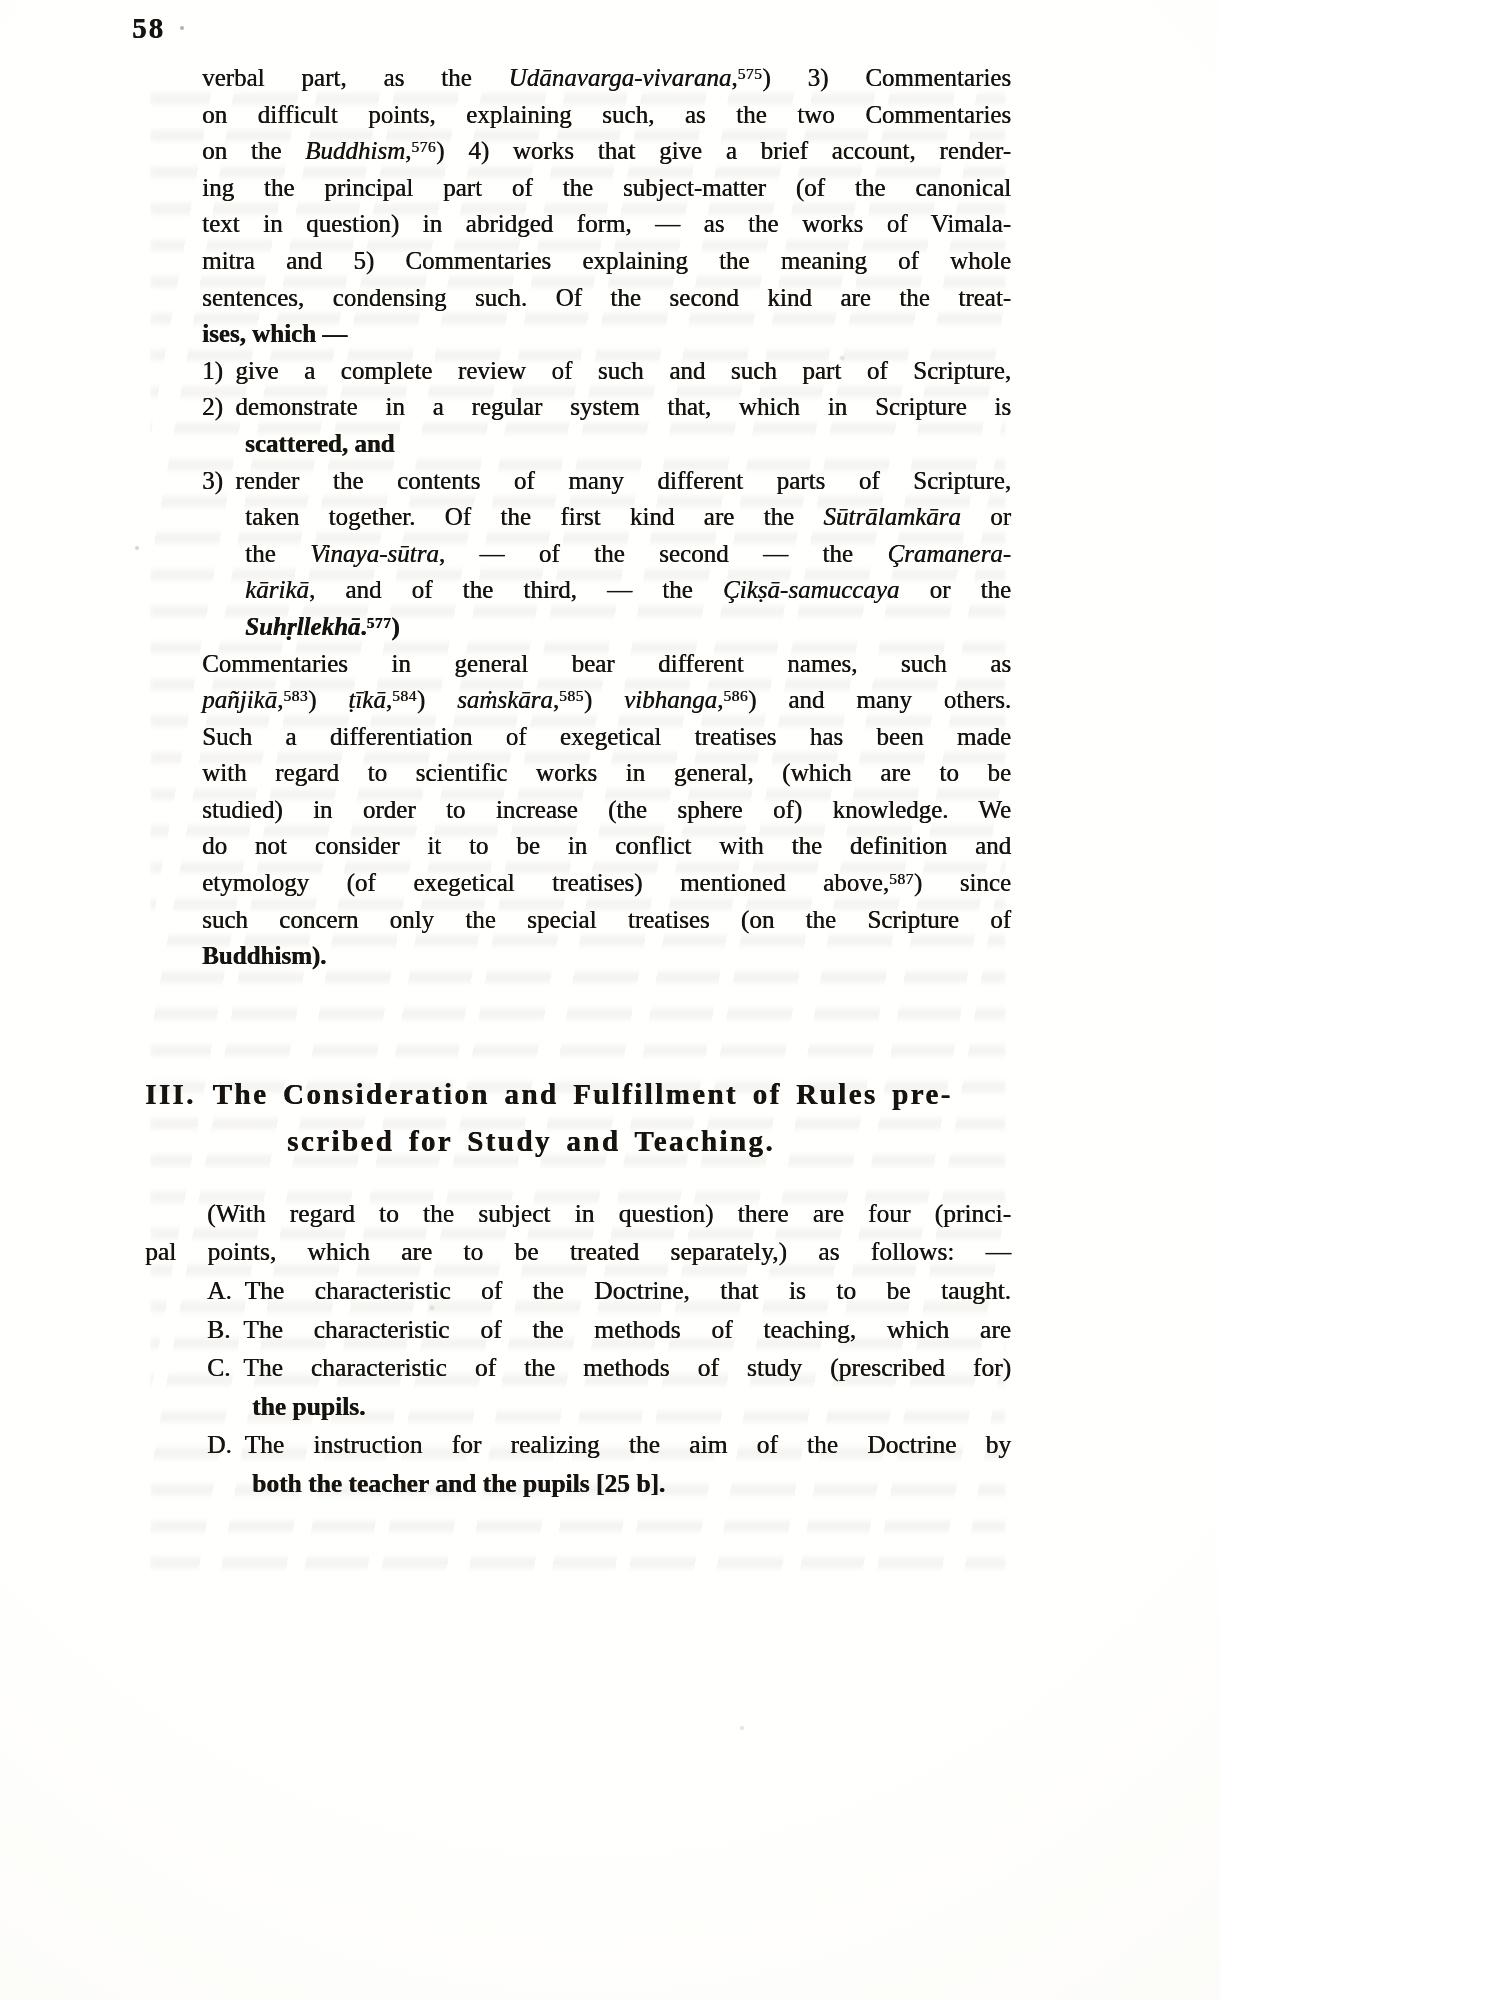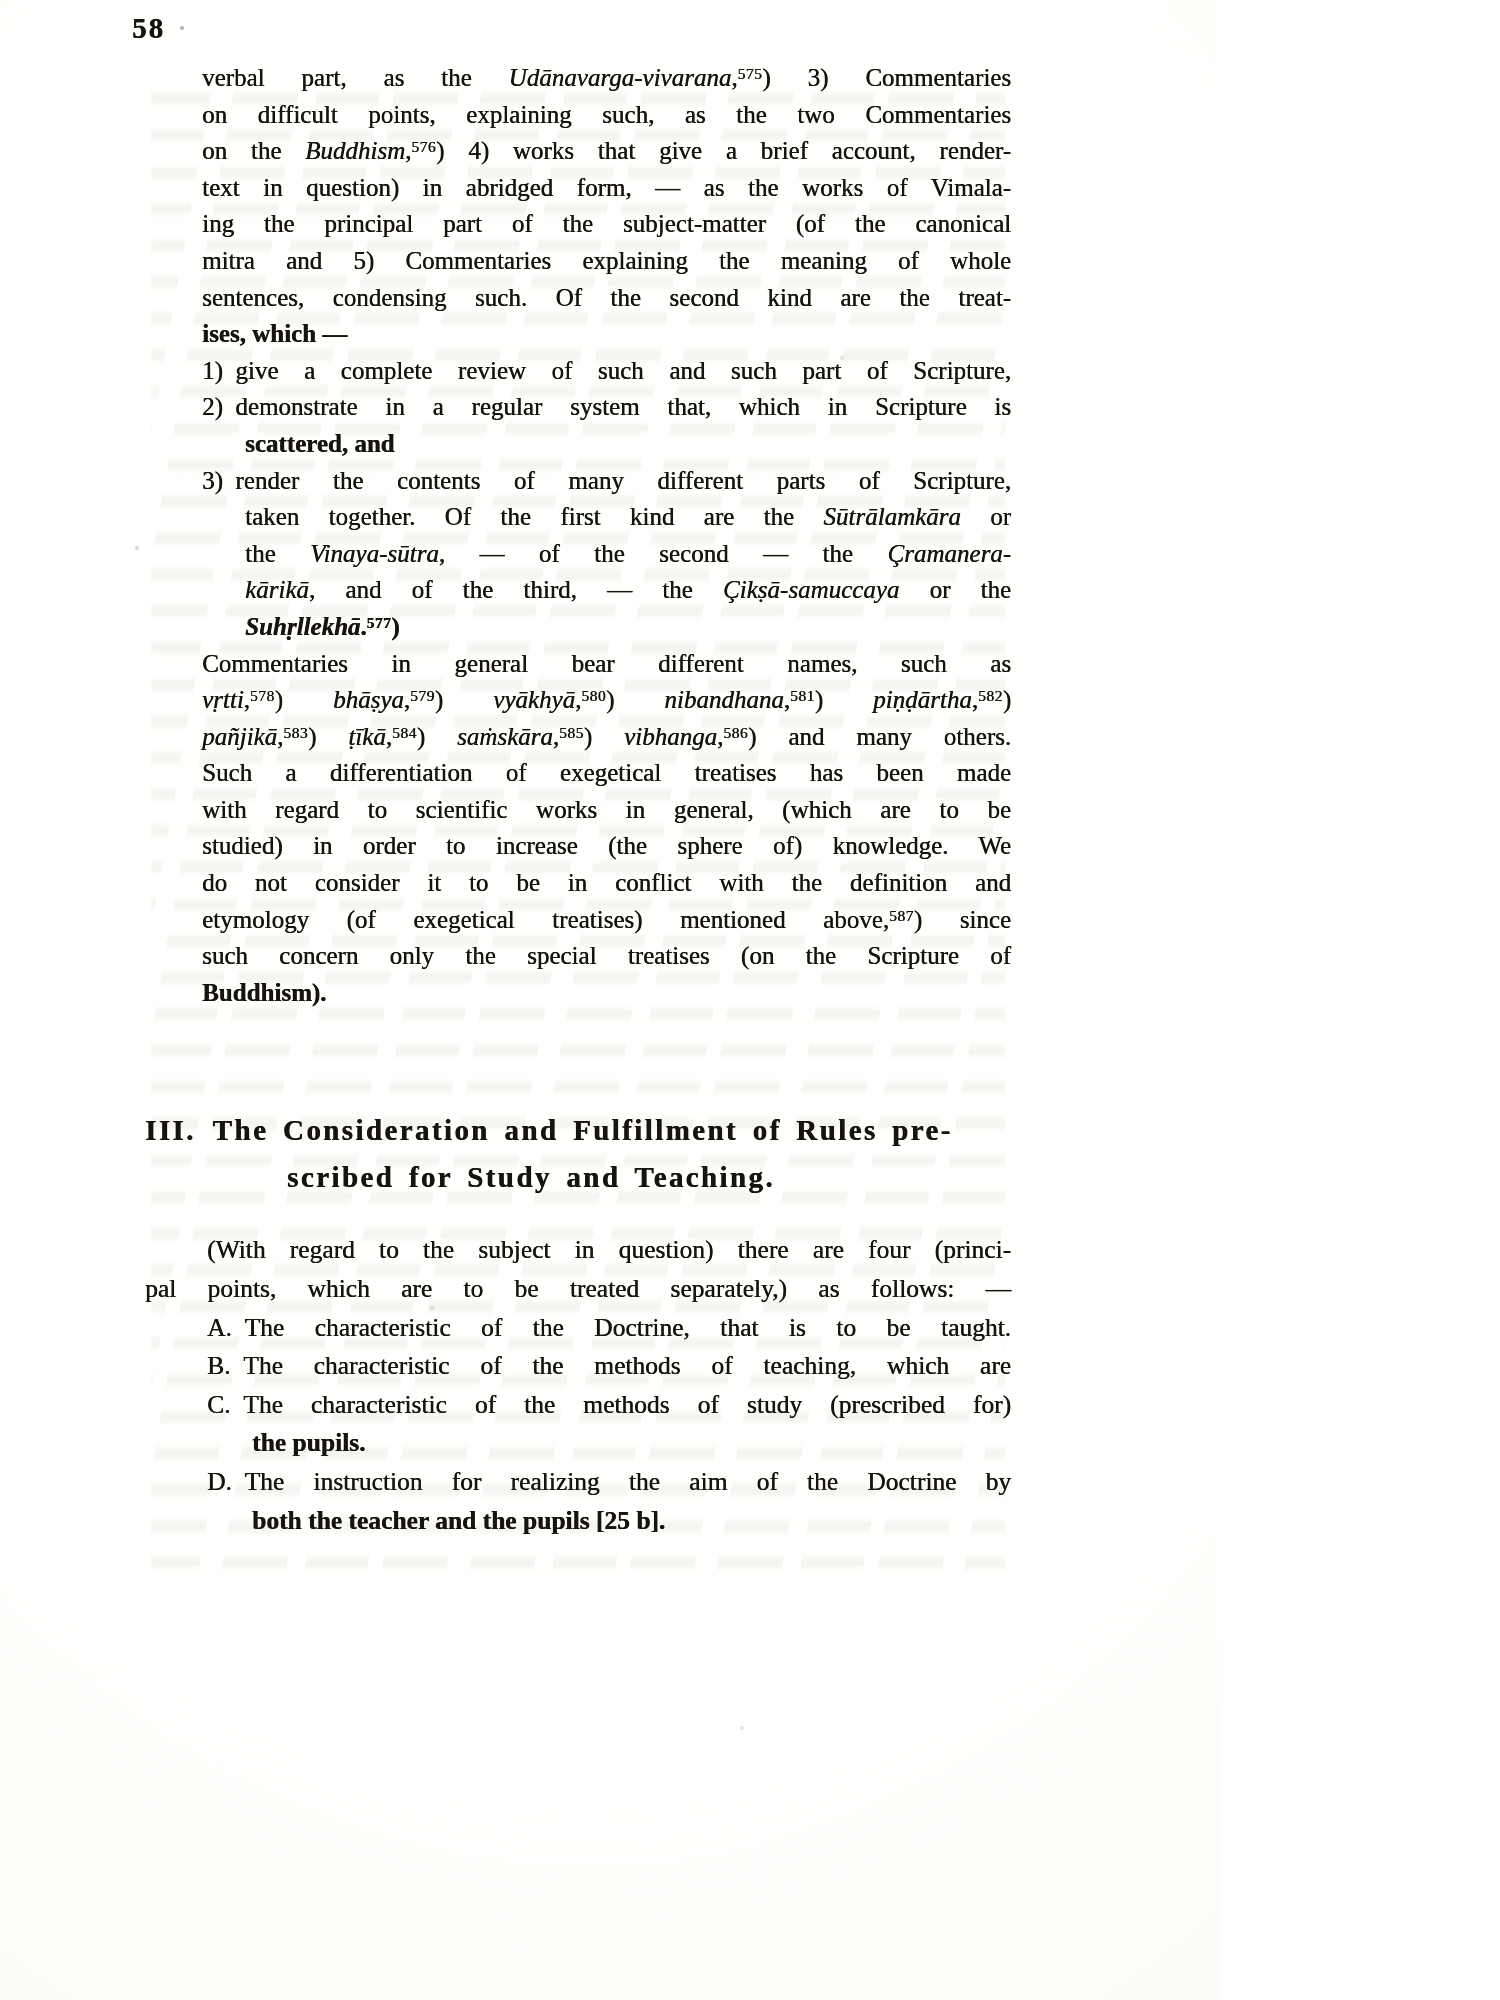--- a/index.html
+++ b/index.html
@@ -68,39 +68,38 @@
   <div class="ghost"></div>
   <div class="specks"></div>
   <div class="page-number">58</div>
 
   <div class="content">
     <div class="sec1">
       <div>
           <div class="line">verbal part, as the <i>Udānavarga-vivarana</i>,<sup>575</sup>) 3) Commentaries</div>
           <div class="line">on difficult points, explaining such, as the two Commentaries</div>
           <div class="line">on the <i>Buddhism</i>,<sup>576</sup>) 4) works that give a brief account, render-</div>
+          <div class="line">ing the principal part of the subject-matter (of the canonical</div>
           <div class="line">text in question) in abridged form, — as the works of Vimala-</div>
-          <div class="line">ing the principal part of the subject-matter (of the canonical</div>
           <div class="line">mitra and 5) Commentaries explaining the meaning of whole</div>
           <div class="line">sentences, condensing such. Of the second kind are the treat-</div>
           <div class="line end">ises, which —</div>
         </div>
       <div>
           <div class="line hang">1) give a complete review of such and such part of Scripture,</div>
           <div class="line hang">2) demonstrate in a regular system that, which in Scripture is</div>
           <div class="line cont end">scattered, and</div>
           <div class="line hang">3) render the contents of many different parts of Scripture,</div>
           <div class="line cont">taken together. Of the first kind are the <i>Sūtrālamkāra</i> or</div>
           <div class="line cont">the <i>Vinaya-sūtra</i>, — of the second — the <i>Çramanera-</i></div>
           <div class="line cont"><i>kārikā</i>, and of the third, — the <i>Çikṣā-samuccaya</i> or the</div>
           <div class="line cont end"><i>Suhṛllekhā</i>.<sup>577</sup>)</div>
         </div>
       <div>
           <div class="line">Commentaries in general bear different names, such as</div>
-          <div class="line"><i>vṛtti</i>,<sup>578</sup>) <i>bhāṣya</i>,<sup>579</sup>) <i>vyākhyā</i>,<sup>580</sup>) <i>nibandhana</i>,<sup>581</sup>) <i>piṇḍārtha</i>,<sup>582</sup>)</div>
           <div class="line"><i>pañjikā</i>,<sup>583</sup>) <i>ṭīkā</i>,<sup>584</sup>) <i>saṁskāra</i>,<sup>585</sup>) <i>vibhanga</i>,<sup>586</sup>) and many others.</div>
           <div class="line">Such a differentiation of exegetical treatises has been made</div>
           <div class="line">with regard to scientific works in general, (which are to be</div>
           <div class="line">studied) in order to increase (the sphere of) knowledge. We</div>
           <div class="line">do not consider it to be in conflict with the definition and</div>
           <div class="line">etymology (of exegetical treatises) mentioned above,<sup>587</sup>) since</div>
           <div class="line">such concern only the special treatises (on the Scripture of</div>
           <div class="line end">Buddhism).</div>
         </div>
     </div>

